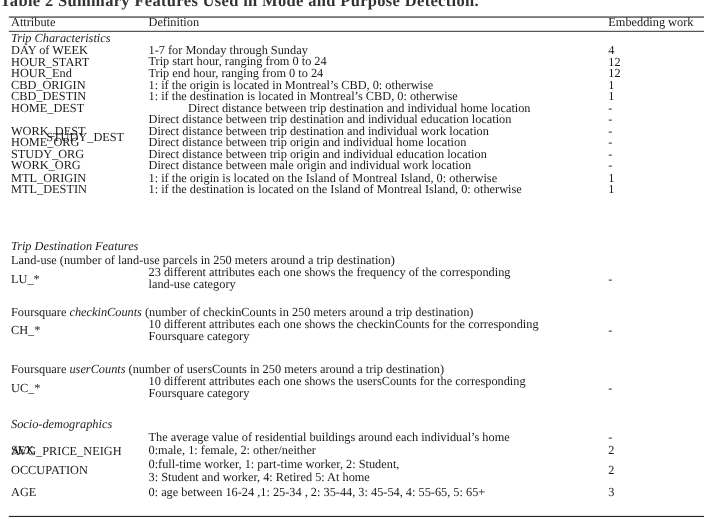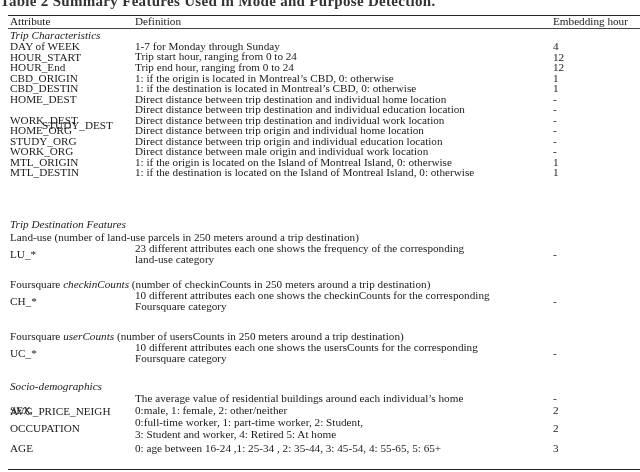--- a/index.html
+++ b/index.html
@@ -17,21 +17,21 @@
   </style>
 </head>
 <body>
 
 <div class="title">Table 2 Summary Features Used in Mode and Purpose Detection.</div>
 
 <div class="rule thick" style="top:15px;"></div>
 
 <div class="abs c-attr" style="top:16px;">Attribute</div>
 <div class="abs c-def" style="top:16px;">Definition</div>
-<div class="abs c-emb" style="top:16px;">Embedding hour</div>
+<div class="abs c-emb" style="top:16px;">Embedding work</div>
 
 <div class="rule thin" style="top:28px;"></div>
 
 <div class="abs c-attr it" style="top:30px;">Trip Characteristics</div>
 
 <div>
   <div class="abs c-attr" style="top:41px;">DAY of WEEK</div>
   <div class="abs c-def" style="top:41px;">1-7 for Monday through Sunday</div>
   <div class="abs c-emb" style="top:41px;">4</div>
 </div>
@@ -50,21 +50,21 @@
   <div class="abs c-def" style="top:72.5px;">1: if the origin is located in Montreal’s CBD, 0: otherwise</div>
   <div class="abs c-emb" style="top:72.5px;">1</div>
 </div>
 <div>
   <div class="abs c-attr" style="top:83px;">CBD_DESTIN</div>
   <div class="abs c-def" style="top:83px;">1: if the destination is located in Montreal’s CBD, 0: otherwise</div>
   <div class="abs c-emb" style="top:83px;">1</div>
 </div>
 <div>
   <div class="abs c-attr" style="top:93.5px;">HOME_DEST</div>
-  <div class="abs c-def" style="top:93.5px;">Direct distance between trip destination and individual home location</div>
+  <div class="abs c-def" style="top:93.5px;margin-left:36px;">Direct distance between trip destination and individual home location</div>
   <div class="abs c-emb" style="top:93.5px;">-</div>
 </div>
 <div>
   <div class="abs c-attr" style="top:120px;margin-left:32px;">STUDY_DEST</div>
   <div class="abs c-def" style="top:104px;">Direct distance between trip destination and individual education location</div>
   <div class="abs c-emb" style="top:104px;">-</div>
 </div>
 <div>
   <div class="abs c-attr" style="top:114.5px;">WORK_DEST</div>
   <div class="abs c-def" style="top:114.5px;">Direct distance between trip destination and individual work location</div>

